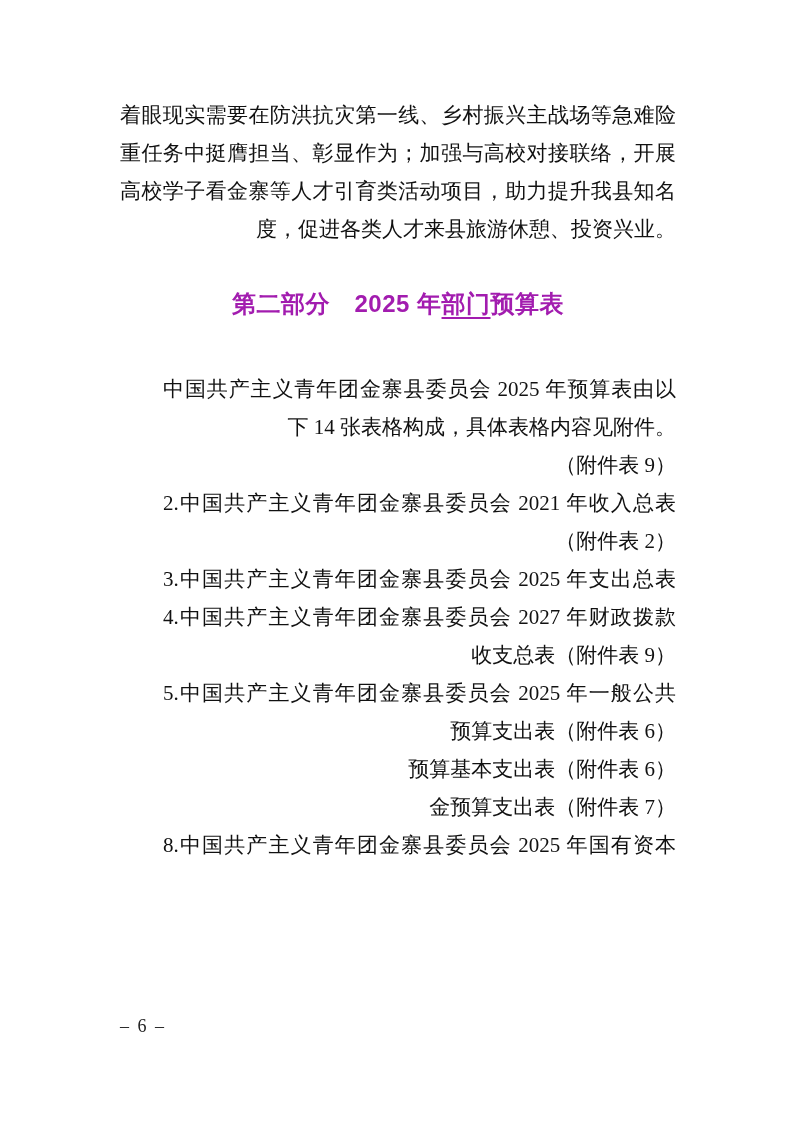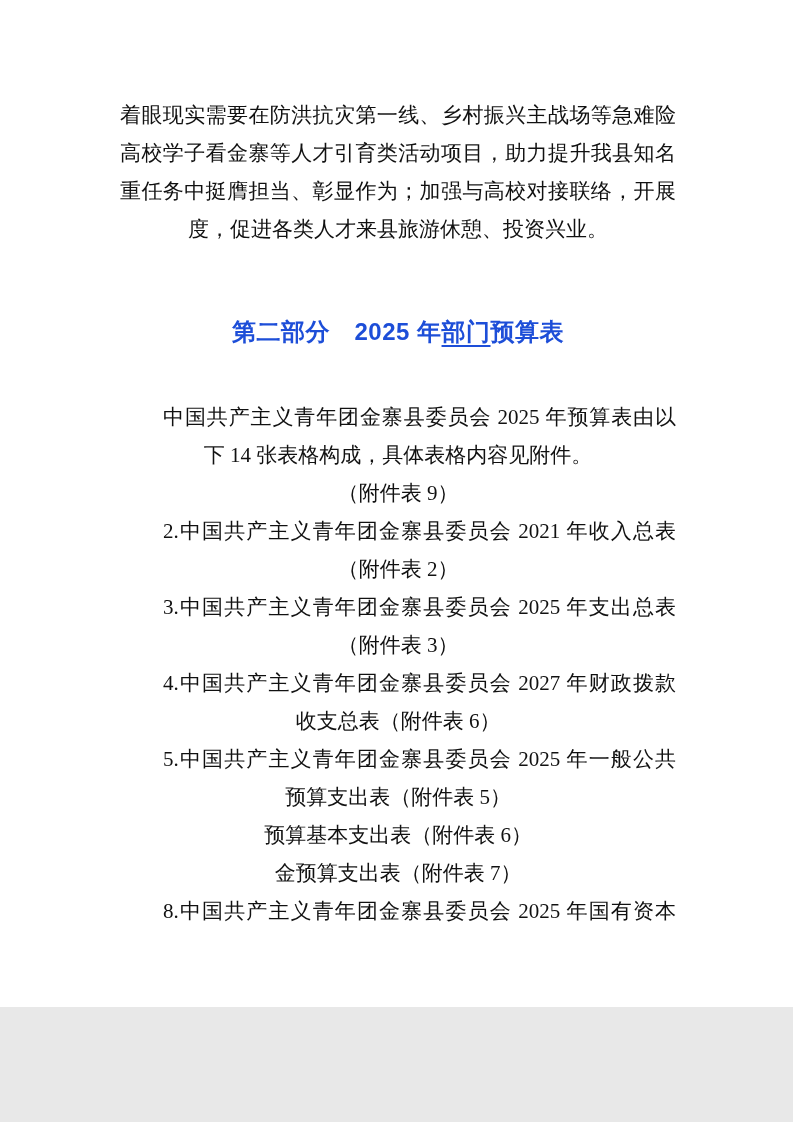--- a/index.html
+++ b/index.html
@@ -1,52 +1,52 @@
 <!DOCTYPE html>
 <html><head>
 <meta charset="utf-8">
 <style>
   html,body{margin:0;padding:0;background:#e8e8e8;}
   .page{
     position:relative;
-    width:793px;height:1007px;
+    width:793px;height:1122px;
     margin:0 auto;
     background:#ffffff;
     color:#000000;
     overflow:hidden;
   }
   .text-block{
     position:absolute;
     left:120px;top:0;width:556px;
     font-family:"Liberation Serif","DejaVu Serif",serif;
     font-size:21px;
     color:#111111;
   }
   .para{margin:0;}
   .para.first{margin-top:96px;}
   .para.after-heading{margin-top:50px;}
   .line{
     line-height:38px;
-    text-align:center;
+    text-align:right;
   }
   .line.just{
     text-align:justify;
     text-align-last:justify;
   }
   .line.indent{
     text-indent:43px;
   }
   .heading{
-    margin:68px 0 0 0;
+    margin:40px 0 0 0;
     text-align:center;
     font-family:"Liberation Sans","DejaVu Sans",sans-serif;
     font-weight:700;
     font-size:24px;
     line-height:32px;
-    color:#1d4ed8;
+    color:#a21caf;
     letter-spacing:0.5px;
   }
   .heading .u{
     text-decoration:underline;
     text-decoration-thickness:1.5px;
     text-underline-offset:5px;
   }
   .footer{
     position:absolute;
     left:120px;top:1016px;
@@ -57,22 +57,22 @@
   }
 </style>
 </head>
 <body>
 
 <div class="page">
   <div class="text-block">
 
     <div class="para first">
       <div class="line just">着眼现实需要在防洪抗灾第一线、乡村振兴主战场等急难险</div>
+      <div class="line just">重任务中挺膺担当、彰显作为；加强与高校对接联络，开展</div>
       <div class="line just">高校学子看金寨等人才引育类活动项目，助力提升我县知名</div>
-      <div class="line just">重任务中挺膺担当、彰显作为；加强与高校对接联络，开展</div>
       <div class="line">度，促进各类人才来县旅游休憩、投资兴业。</div>
     </div>
 
     <h2 class="heading"><span>第二部分　2025 年</span><span class="u">部门</span><span>预算表</span></h2>
 
     <div class="para after-heading">
       <div class="line just indent">中国共产主义青年团金寨县委员会 2025 年预算表由以</div>
       <div class="line">下 14 张表格构成，具体表格内容见附件。</div>
     </div>
 
@@ -80,31 +80,30 @@
       <div class="line">（附件表 9）</div>
     </div>
 
     <div class="para">
       <div class="line just indent">2.中国共产主义青年团金寨县委员会 2021 年收入总表</div>
       <div class="line">（附件表 2）</div>
     </div>
 
     <div class="para">
       <div class="line just indent">3.中国共产主义青年团金寨县委员会 2025 年支出总表</div>
-      <div class="line">（附件表 3）</div>
     </div>
 
     <div class="para">
       <div class="line just indent">4.中国共产主义青年团金寨县委员会 2027 年财政拨款</div>
-      <div class="line">收支总表（附件表 6）</div>
+      <div class="line">收支总表（附件表 9）</div>
     </div>
 
     <div class="para">
       <div class="line just indent">5.中国共产主义青年团金寨县委员会 2025 年一般公共</div>
-      <div class="line">预算支出表（附件表 5）</div>
+      <div class="line">预算支出表（附件表 6）</div>
     </div>
 
     <div class="para">
       <div class="line">预算基本支出表（附件表 6）</div>
     </div>
 
     <div class="para">
       <div class="line">金预算支出表（附件表 7）</div>
     </div>
 

